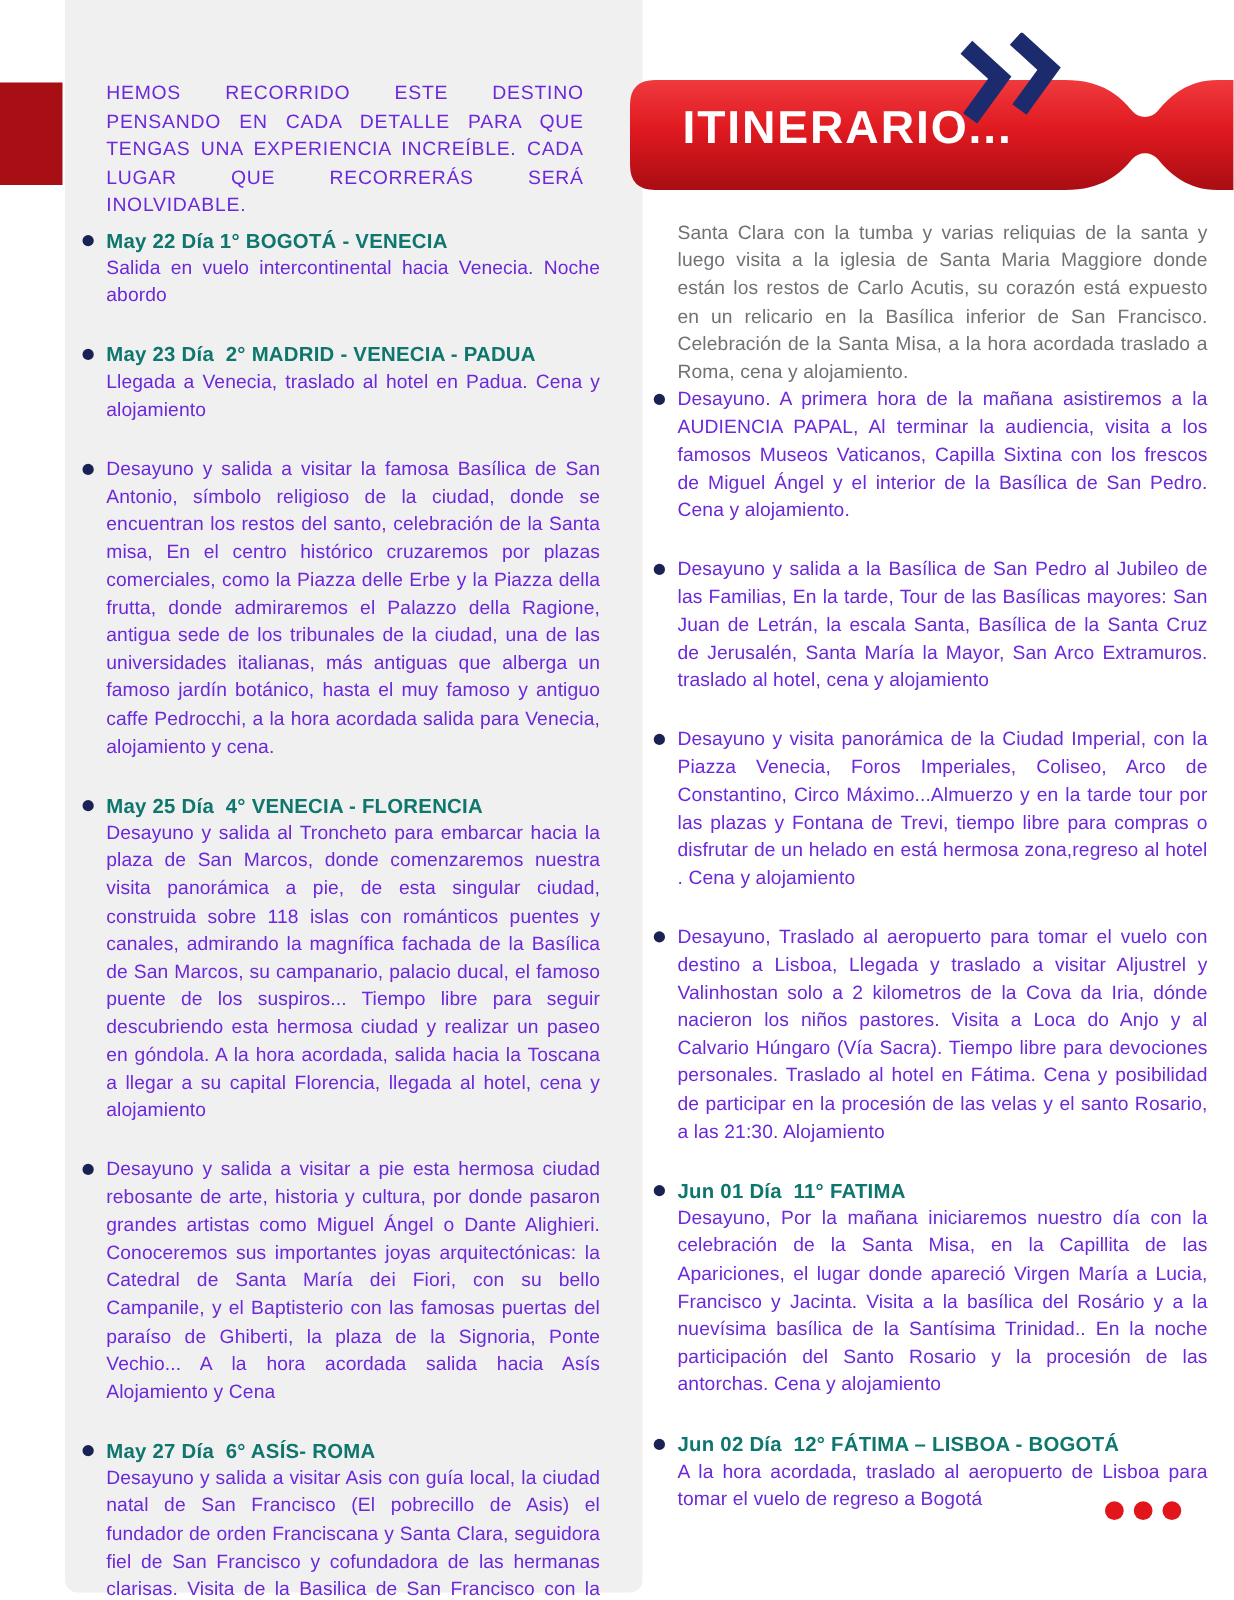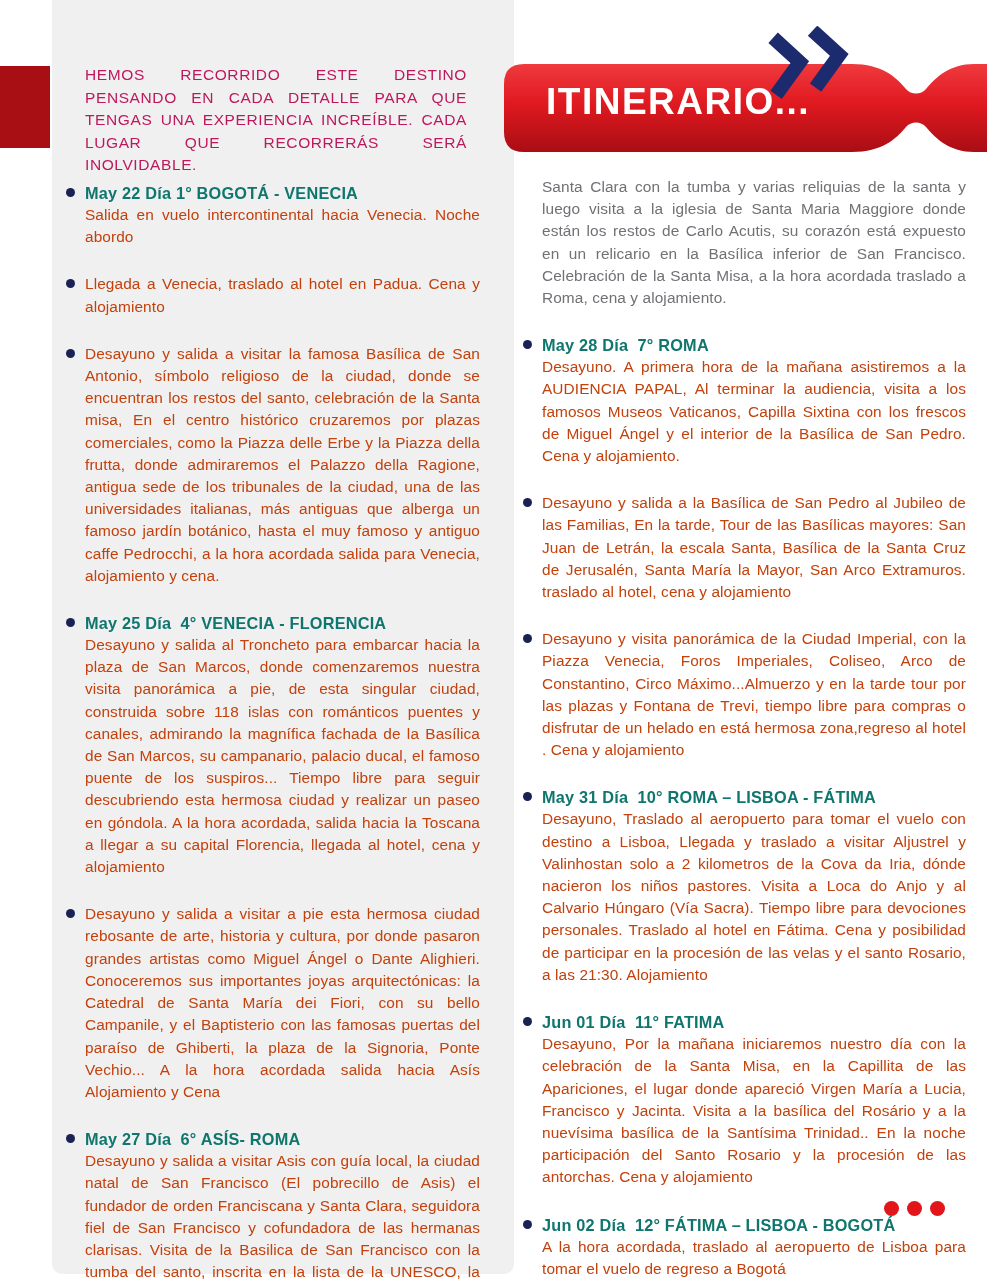--- a/index.html
+++ b/index.html
@@ -16,40 +16,40 @@
   }
   .banner{position:absolute;left:504px;top:64px;width:483px;height:88px;}
   .banner svg{position:absolute;left:0;top:0;}
   .banner-title{
     position:absolute;left:42px;top:0;height:76px;display:flex;align-items:center;
     color:#ffffff;font-size:37px;font-weight:800;letter-spacing:1.5px;
   }
   .chevrons{position:absolute;left:768px;top:26px;width:104px;height:74px;transform:rotate(-6deg);}
   .intro{
     position:absolute;left:85px;top:64px;width:382px;
-    color:#be185d;font-size:15.5px;line-height:22.5px;letter-spacing:0.6px;
+    color:#6d28d9;font-size:15.5px;line-height:22.5px;letter-spacing:0.6px;
     text-align:justify;
   }
   .col{position:absolute;}
   .col-left{left:66px;top:182px;width:414px;}
   .col-right{left:523px;top:176px;width:443px;}
   .entry{display:grid;grid-template-columns:19px 1fr;margin-bottom:25px;}
   .bullet{
     width:9px;height:9px;border-radius:50%;background:#1a2253;margin-top:6px;
   }
   .entry-heading{
     color:#0f766e;font-weight:700;font-size:16.3px;line-height:22px;
     letter-spacing:0.2px;white-space:pre-wrap;
   }
   .entry-body{
-    color:#c2410c;font-size:15.4px;line-height:22.2px;text-align:justify;
+    color:#6d28d9;font-size:15.4px;line-height:22.2px;text-align:justify;
     letter-spacing:0.1px;
   }
   .continuation{
-    margin-left:19px;margin-bottom:25px;
+    margin-left:19px;
     color:#707175;font-size:15.4px;line-height:22.2px;text-align:justify;
     letter-spacing:0.1px;
   }
   .dots{position:absolute;left:884px;top:1201px;display:flex;gap:8px;}
   .dot{width:15px;height:15px;border-radius:50%;background:#e2151b;}
 </style>
 </head>
 <body>
 
 <div class="gray-panel"></div>
@@ -80,20 +80,21 @@
     <span class="bullet"></span>
     <div>
       <div class="entry-heading">May 22 Día 1° BOGOTÁ - VENECIA</div>
       <div class="entry-body">Salida en vuelo intercontinental hacia Venecia. Noche abordo</div>
     </div>
   </div>
 
   <div class="entry">
     <span class="bullet"></span>
     <div>
+      <div class="entry-heading">May 23 Día  2° MADRID - VENECIA - PADUA</div>
       <div class="entry-body">Llegada a Venecia, traslado al hotel en Padua. Cena y alojamiento</div>
     </div>
   </div>
 
   <div class="entry">
     <span class="bullet"></span>
     <div>
       <div class="entry-body">Desayuno y salida a visitar la famosa Basílica de San Antonio, símbolo religioso de la ciudad, donde se encuentran los restos del santo, celebración de la Santa misa, En el centro histórico cruzaremos por plazas comerciales, como la Piazza delle Erbe y la Piazza della frutta, donde admiraremos el Palazzo della Ragione, antigua sede de los tribunales de la ciudad, una de las universidades italianas, más antiguas que alberga un famoso jardín botánico, hasta el muy famoso y antiguo caffe Pedrocchi, a la hora acordada salida para Venecia, alojamiento y cena.</div>
     </div>
   </div>
@@ -121,21 +122,20 @@
     </div>
   </div>
 </div>
 
 <div class="col col-right">
   <div class="continuation">Santa Clara con la tumba y varias reliquias de la santa y luego visita a la iglesia de Santa Maria Maggiore donde están los restos de Carlo Acutis, su corazón está expuesto en un relicario en la Basílica inferior de San Francisco. Celebración de la Santa Misa, a la hora acordada traslado a Roma, cena y alojamiento.</div>
   <div id="right-col">
   <div class="entry">
     <span class="bullet"></span>
     <div>
-      <div class="entry-heading">May 28 Día  7° ROMA</div>
       <div class="entry-body">Desayuno. A primera hora de la mañana asistiremos a la AUDIENCIA PAPAL, Al terminar la audiencia, visita  a los famosos Museos Vaticanos, Capilla Sixtina con los frescos de Miguel Ángel y el interior de la Basílica de San Pedro. Cena y alojamiento.</div>
     </div>
   </div>
 
   <div class="entry">
     <span class="bullet"></span>
     <div>
       <div class="entry-body">Desayuno y salida a la Basílica de San Pedro al Jubileo de las Familias, En la tarde, Tour de las Basílicas mayores: San Juan de Letrán, la escala Santa, Basílica de la Santa Cruz de Jerusalén, Santa María la Mayor, San Arco Extramuros.  traslado al hotel, cena y alojamiento</div>
     </div>
   </div>
@@ -143,21 +143,20 @@
   <div class="entry">
     <span class="bullet"></span>
     <div>
       <div class="entry-body">Desayuno y visita panorámica de la Ciudad Imperial, con la Piazza Venecia, Foros Imperiales, Coliseo, Arco de Constantino, Circo Máximo...Almuerzo y en la tarde tour por  las plazas y Fontana de Trevi, tiempo libre para compras o disfrutar de un helado en está hermosa zona,regreso al hotel . Cena y alojamiento</div>
     </div>
   </div>
 
   <div class="entry">
     <span class="bullet"></span>
     <div>
-      <div class="entry-heading">May 31 Día  10° ROMA – LISBOA - FÁTIMA</div>
       <div class="entry-body">Desayuno, Traslado al aeropuerto para tomar el vuelo con destino a Lisboa, Llegada y traslado a  visitar Aljustrel y Valinhostan solo a 2 kilometros de la Cova da Iria, dónde nacieron los niños pastores. Visita a Loca do Anjo y al Calvario Húngaro (Vía Sacra). Tiempo libre para devociones personales. Traslado al hotel en Fátima. Cena y posibilidad de participar en la procesión de las velas y el santo Rosario, a las 21:30. Alojamiento</div>
     </div>
   </div>
 
   <div class="entry">
     <span class="bullet"></span>
     <div>
       <div class="entry-heading">Jun 01 Día  11° FATIMA</div>
       <div class="entry-body">Desayuno, Por la mañana iniciaremos nuestro día con la celebración de la Santa Misa, en la Capillita de las Apariciones, el lugar donde apareció Virgen María a Lucia, Francisco y Jacinta. Visita a la basílica del Rosário y a la nuevísima basílica de la Santísima Trinidad.. En la noche participación del Santo Rosario y la procesión de las antorchas. Cena y alojamiento</div>
     </div>

